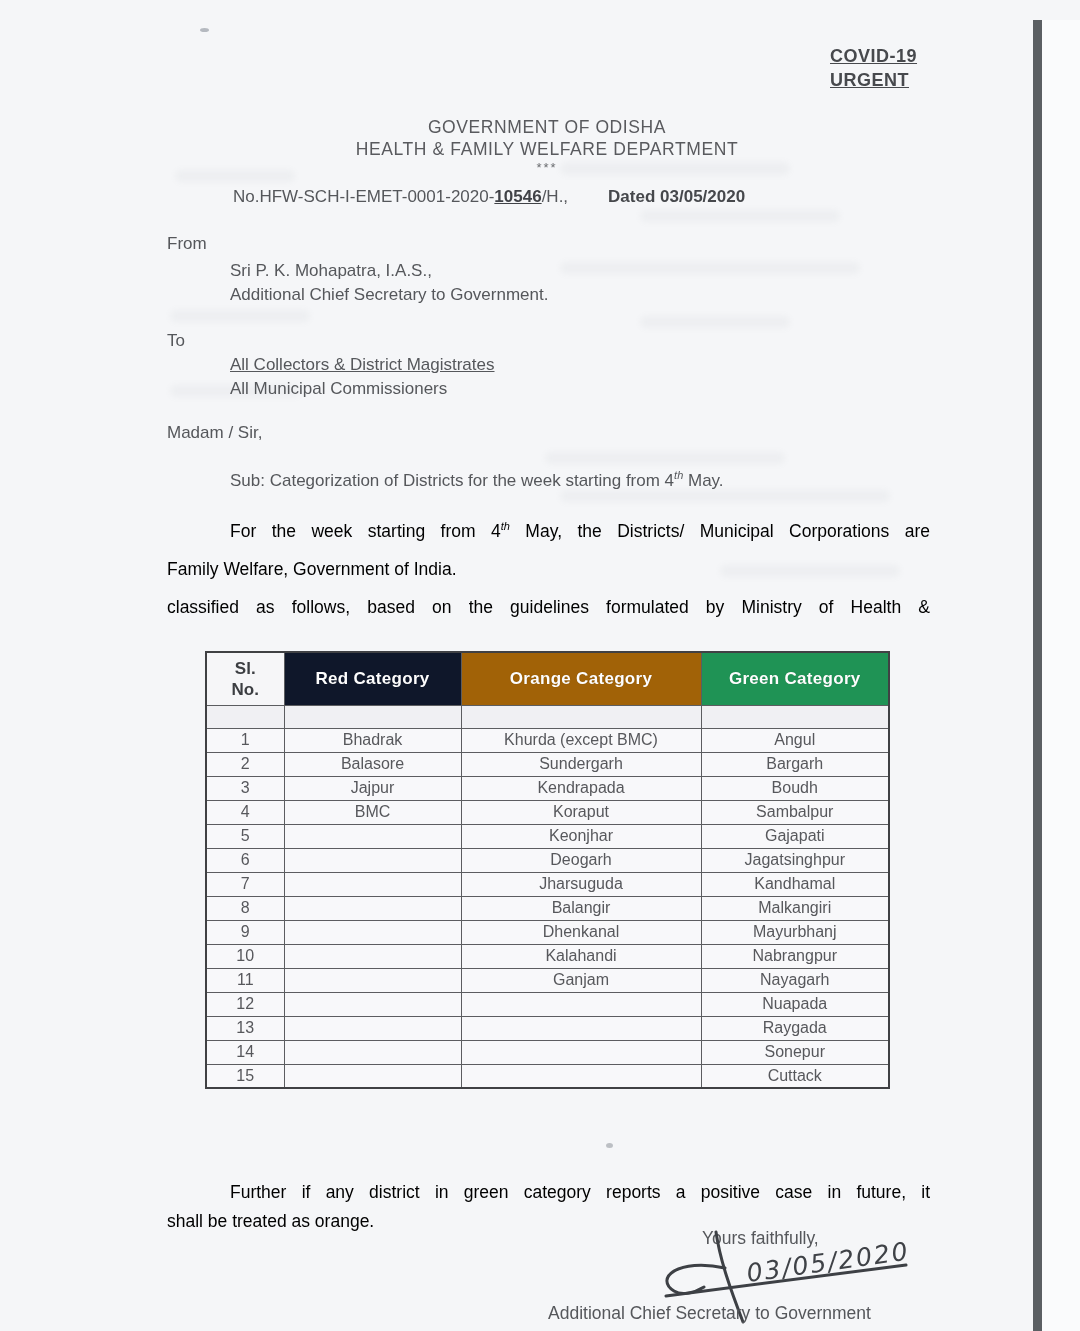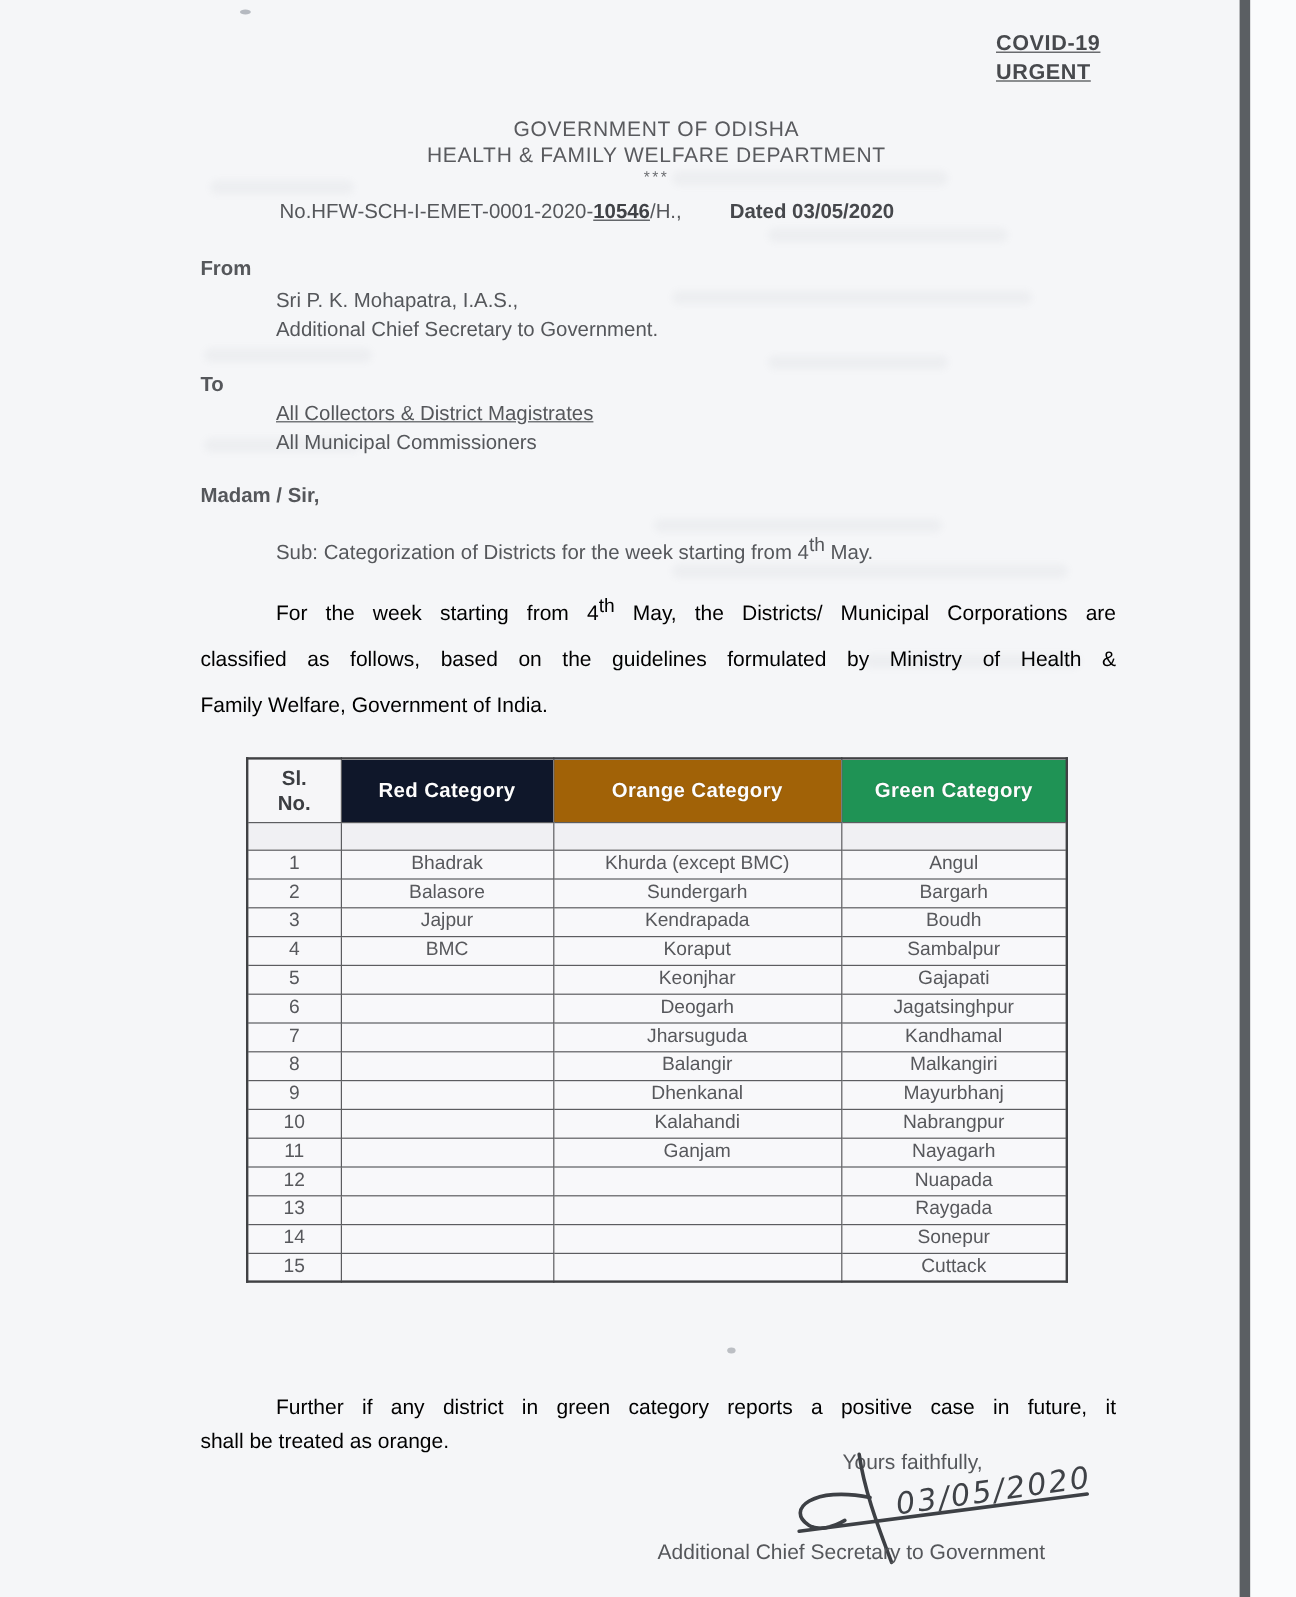--- a/index.html
+++ b/index.html
@@ -4,21 +4,21 @@
 <style>
   * { margin:0; padding:0; box-sizing:border-box; }
   html,body { width:1080px; height:1331px; }
   body {
     font-family: "Liberation Sans", "DejaVu Sans", sans-serif;
     background:#f5f6f8;
     color:#54565a;
     position:relative;
     overflow:hidden;
   }
-  .page { position:absolute; inset:0; }
+  .page { position:absolute; inset:0;margin-top:20px; }
 
   
   .edge-strip { position:absolute; top:0; left:1033px; width:9px; height:1331px; background:#5b5f63; }
   .edge-white { position:absolute; top:0; left:1042px; width:38px; height:1331px; background:#fafbfc; }
   .top-mark { position:absolute; left:200px; top:8px; width:9px; height:4px; background:#9aa0a8; border-radius:50%; opacity:.7; }
   .stray-dot { position:absolute; left:606px; top:1123px; width:7px; height:5px; background:#8d9299; border-radius:50%; opacity:.55; }
   .ghost { position:absolute; background:#8a909a; opacity:.07; border-radius:7px; filter:blur(3px); }
 
   
   .corner { position:absolute; left:830px; top:24px; font-size:18px; font-weight:bold; color:#47494d; letter-spacing:.5px; }
@@ -27,26 +27,26 @@
   
   .letterhead { position:absolute; left:7px; top:96px; width:1080px; text-align:center; color:#595a5e; }
   .letterhead .l1 { font-size:17.5px; letter-spacing:.6px; line-height:22px; }
   .letterhead .l2 { font-size:17.5px; letter-spacing:.6px; line-height:23px; }
   .letterhead .stars { font-size:13px; line-height:14px; letter-spacing:2px; color:#6a6c70; }
 
   .refline { position:absolute; left:233px; top:167px; font-size:17px; color:#55575b; white-space:nowrap; }
   .refline .num { font-weight:bold; text-decoration:underline; color:#404247; }
   .refline .dated { margin-left:40px; font-weight:bold; color:#46484c; }
 
-  .lbl { position:absolute; font-size:17px; color:#55575b;font-weight:bold; }
+  .lbl { position:absolute; font-size:17px; color:#55575b; }
   .addr { position:absolute; font-size:17px; color:#55575b; line-height:24px; }
   .u { text-decoration:underline; }
 
   .subject { position:absolute; left:230px; top:451px; font-size:17px; color:#55575b; }
-  sup { font-size:16px; vertical-align:super; line-height:0; }
+  sup { font-size:11px; vertical-align:super; line-height:0;font-style:italic; }
 
   .para { position:absolute; left:167px; width:763px; font-size:17.5px; color:#000000; }
   .para .jline { display:block; text-align:justify; text-align-last:justify; }
   .para .jline.last { text-align-last:left; }
   .para .indent { text-indent:63px; }
   .body-para { top:492px; line-height:38px; }
   .closing-para { top:1158px; line-height:29px; }
 
   
   .cat-table { position:absolute; left:205px; top:631px; border-collapse:collapse; table-layout:fixed; background:#f8f8fa; }
@@ -117,22 +117,22 @@
   </div>
 
   <div class="lbl" style="left:167px; top:403px;">Madam / Sir,</div>
 
   <div class="subject">
     <span>Sub: Categorization of Districts for the week starting from 4</span><sup>th</sup><span> May.</span>
   </div>
 
   <div class="para body-para">
     <span class="jline indent"><span>For the week starting from 4</span><sup>th</sup><span> May, the Districts/ Municipal Corporations are</span></span>
+    <span class="jline last">Family Welfare, Government of India.</span>
     <span class="jline">classified as follows, based on the guidelines formulated by Ministry of Health &amp;</span>
-    <span class="jline last">Family Welfare, Government of India.</span>
   </div>
 
   <table class="cat-table">
     <colgroup>
       <col class="col-sl">
         <col class="col-red">
         <col class="col-orange">
         <col class="col-green">
     </colgroup>
     <thead>

